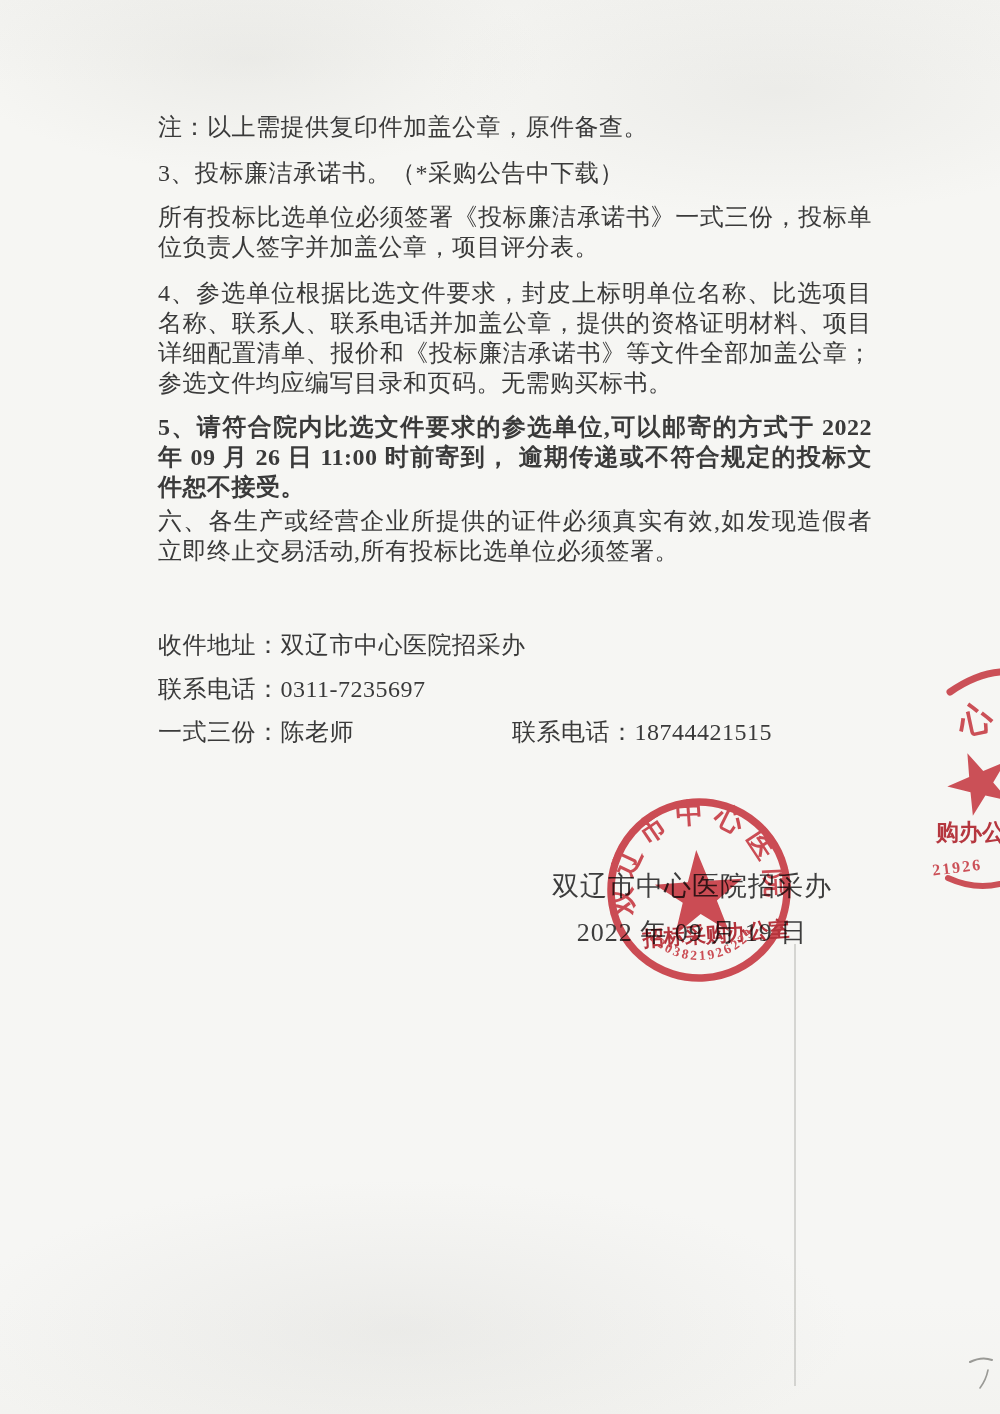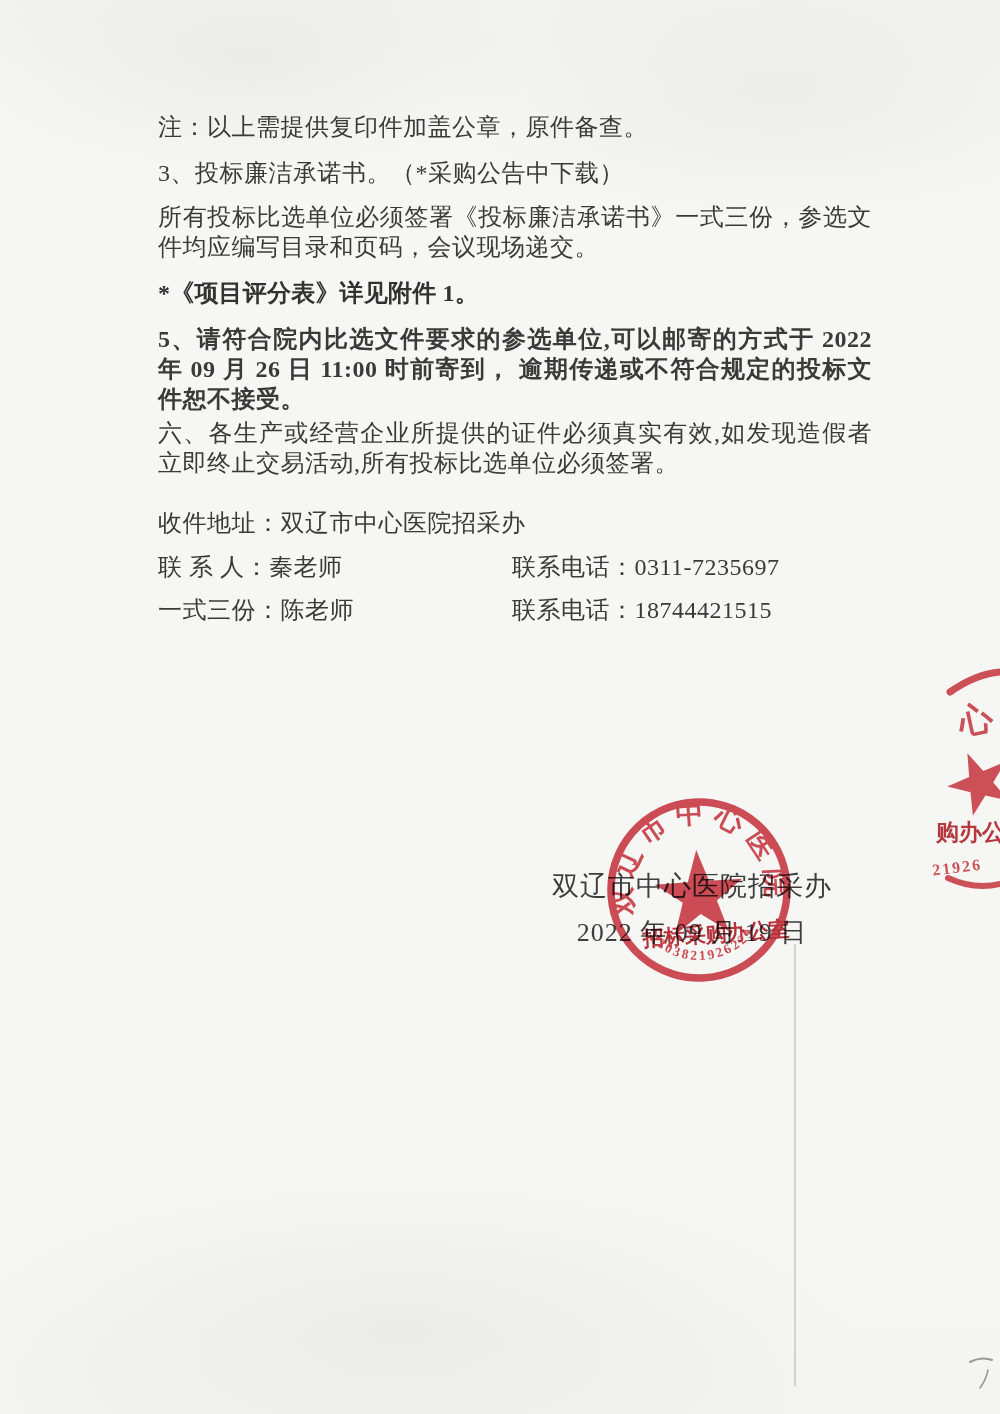--- a/index.html
+++ b/index.html
@@ -27,21 +27,21 @@
     position:absolute;left:158px;top:112px;width:714px;
     font-size:24px;line-height:30px;
     letter-spacing:0.5px;
     text-align:justify;
   }
   .para{margin-bottom:14px;}
   .para.gap-lg{margin-bottom:16px;}
   .para.tight{margin-bottom:4px;font-weight:bold;}
   .para.bold{font-weight:bold;color:#323232;letter-spacing:0.2px;}
   
-  .contact{margin-top:30px;}
+  .contact{margin-top:64px;}
   .contact-line{margin-bottom:14px;line-height:30px;}
   .contact-row{display:flex;margin-bottom:13px;line-height:30px;}
   .contact-col-left{width:354px;flex:0 0 354px;}
   .contact-col-right{flex:1;}
   
   .signature{
     position:absolute;left:552px;top:868px;width:280px;
     text-align:center;color:#3d3d3d;
   }
   .signature .org{font-size:27px;letter-spacing:1px;white-space:nowrap;}
@@ -67,29 +67,28 @@
   }
 </style>
 </head>
 <body>
 
 <div class="page">
 
   <div class="content">
     <p class="para gap-lg">注：以上需提供复印件加盖公章，原件备查。</p>
     <p class="para">3、投标廉洁承诺书。（*采购公告中下载）</p>
-    <p class="para gap-lg">所有投标比选单位必须签署《投标廉洁承诺书》一式三份，参选文件均应编写目录和页码，会议现场递交。</p>
-    <p class="para bold gap-lg">*《项目评分表》详见附件 1。</p>
+    <p class="para gap-lg">所有投标比选单位必须签署《投标廉洁承诺书》一式三份，投标单位负责人签字并加盖公章，项目评分表。</p>
+    <p class="para">4、参选单位根据比选文件要求，封皮上标明单位名称、比选项目名称、联系人、联系电话并加盖公章，提供的资格证明材料、项目详细配置清单、报价和《投标廉洁承诺书》等文件全部加盖公章；参选文件均应编写目录和页码。无需购买标书。</p>
     <p class="para tight">5、请符合院内比选文件要求的参选单位,可以邮寄的方式于 2022 年 09 月 26 日 11:00 时前寄到， 逾期传递或不符合规定的投标文件恕不接受。</p>
     <p class="para">六、各生产或经营企业所提供的证件必须真实有效,如发现造假者 立即终止交易活动,所有投标比选单位必须签署。</p>
 
     <div class="contact">
       <p class="contact-line"><span>收件地址：</span><span>双辽市中心医院招采办</span></p>
       <div class="contact-row">
-        <div class="contact-col-left"><span>联 系 人：</span><span>秦老师</span></div>
         <div class="contact-col-right"><span>联系电话：</span><span>0311-7235697</span></div>
       </div>
       <div class="contact-row">
         <div class="contact-col-left"><span>一式三份：</span><span>陈老师</span></div>
         <div class="contact-col-right"><span>联系电话：</span><span>18744421515</span></div>
       </div>
     </div>
   </div>
 
   <div class="signature">

